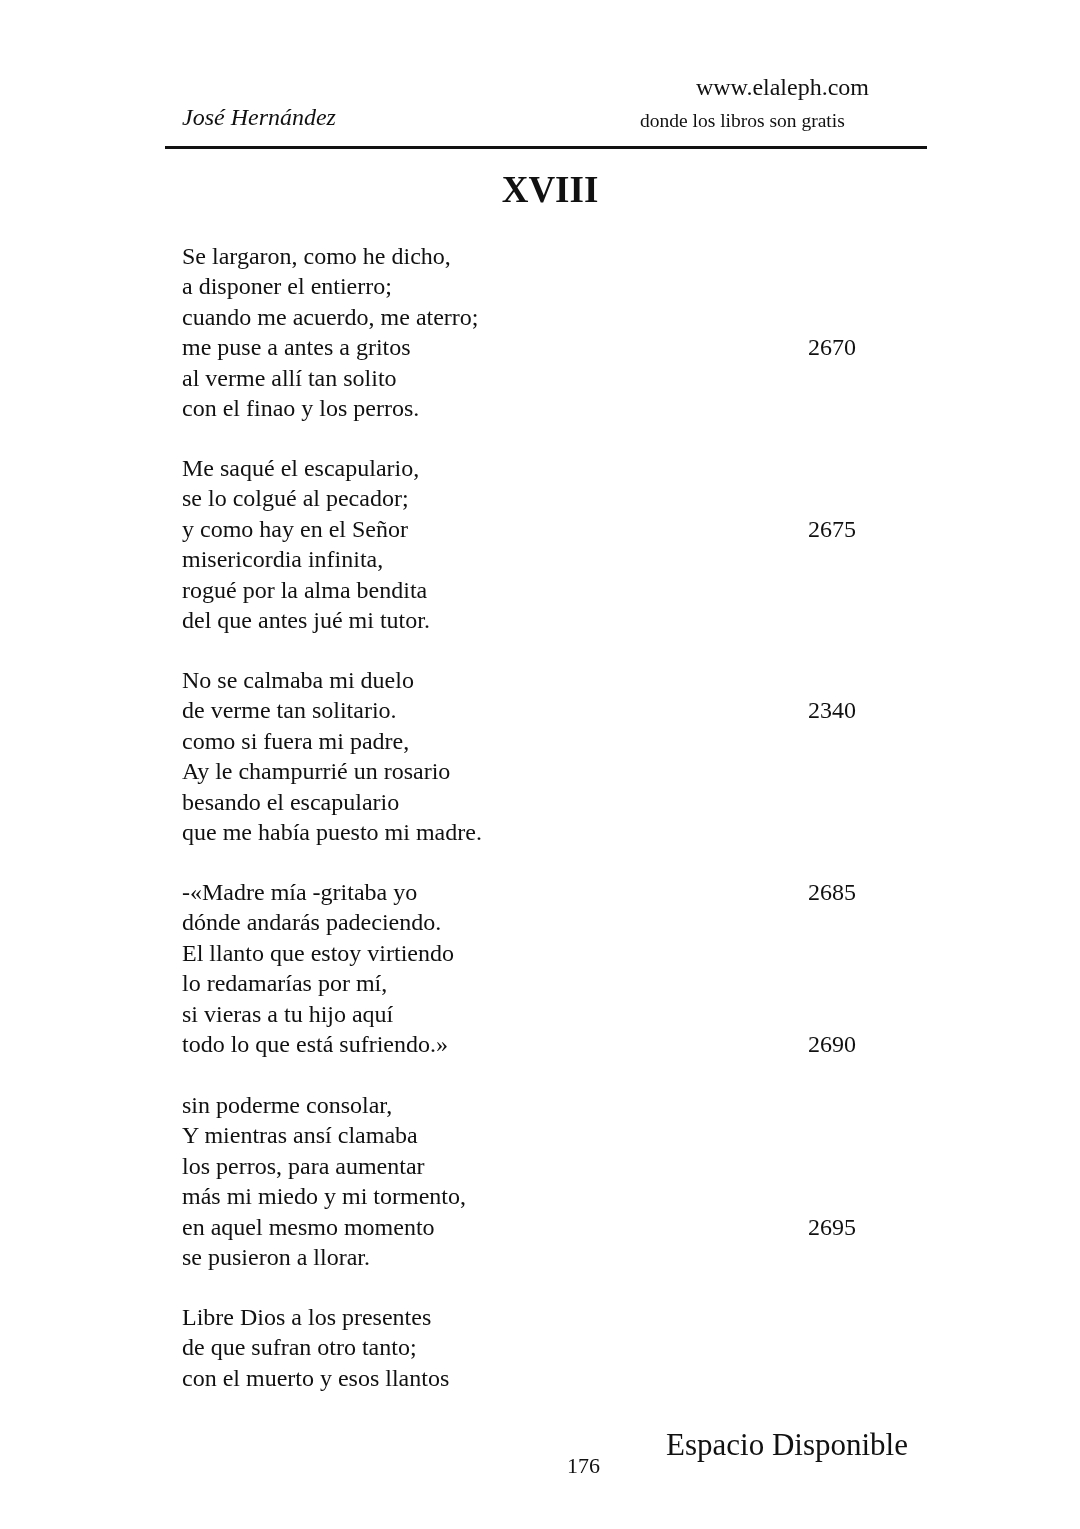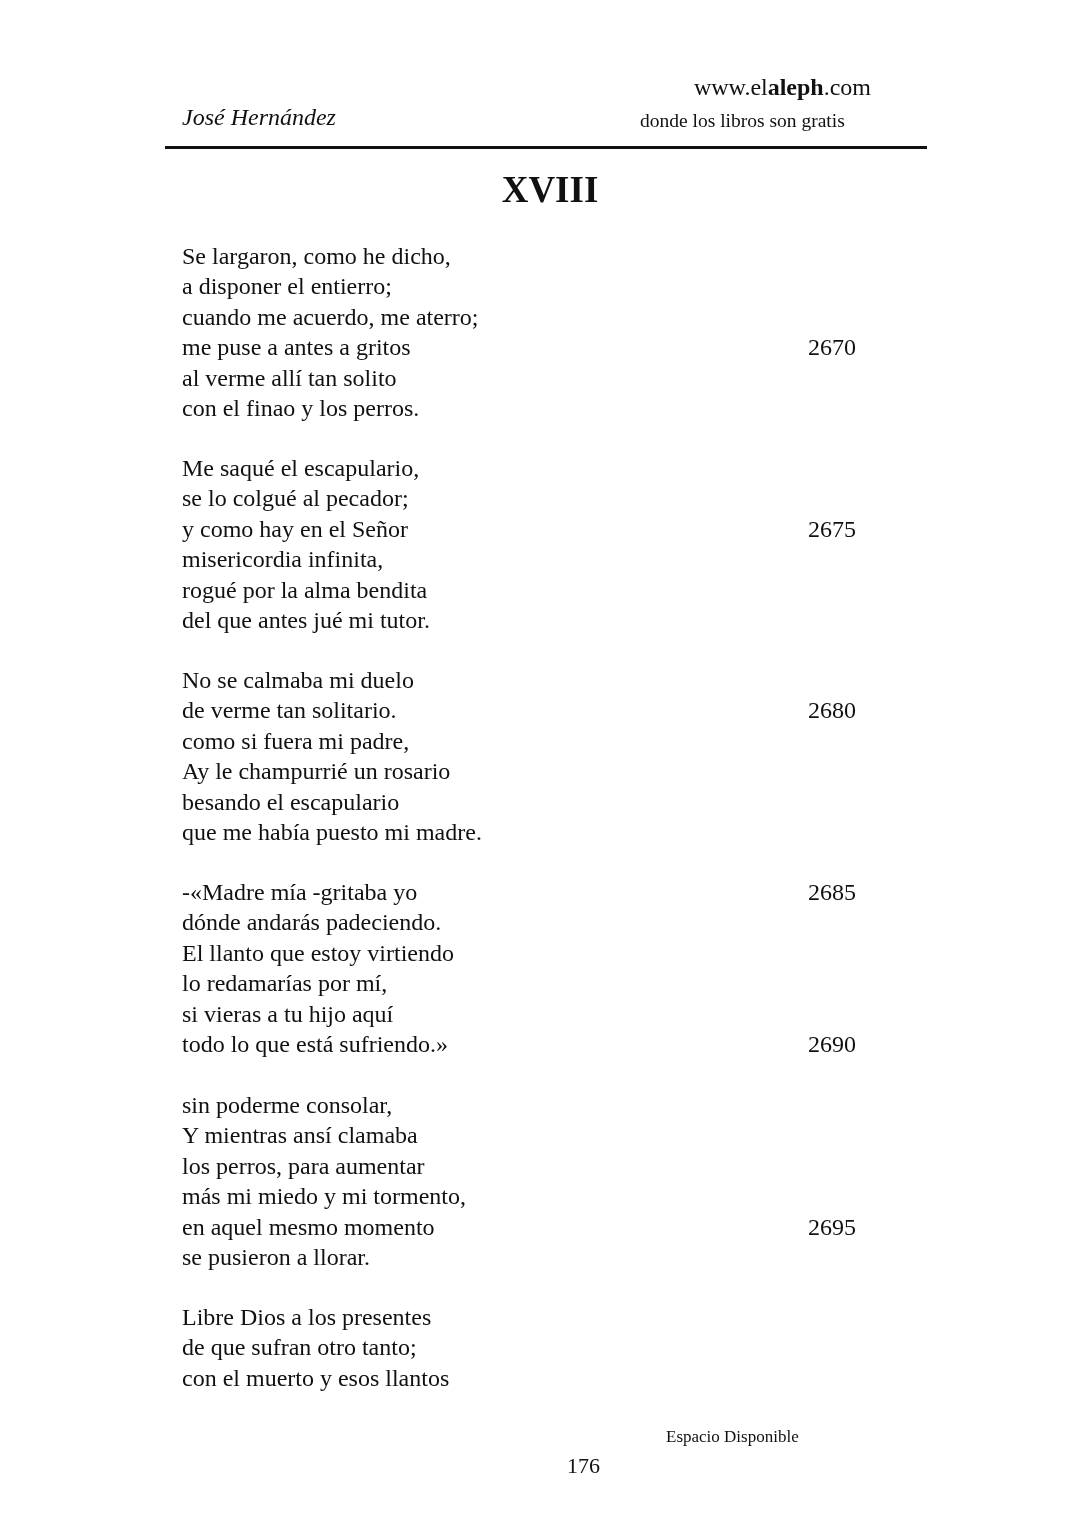--- a/index.html
+++ b/index.html
@@ -1,29 +1,29 @@
 <!DOCTYPE html>
 <html><head>
   <meta charset="utf-8">
   <style>
     html, body { margin: 0; padding: 0; background: #ffffff; }
     body { width: 1080px; height: 1529px; position: relative; overflow: hidden;
            font-family: "Liberation Serif", "DejaVu Serif", serif; color: #111; }
     .hdr-author { position: absolute; left: 182px; top: 104px; font-size: 24px; font-style: italic; }
     .hdr-site { position: absolute; left: 640px; width: 285px; top: 74px; text-align: center; font-size: 24px; }
-    .hdr-site b { font-weight: bold; text-align: center; }
+    .hdr-site b { font-weight: normal; text-align: center; }
     .hdr-tag { position: absolute; left: 640px; width: 285px; top: 110px; font-size: 19.5px; }
     .hdr-rule { position: absolute; left: 165px; width: 762px; top: 146px; height: 3px; background: #111; }
     .chapter { position: absolute; left: 0; width: 1100px; top: 168px; text-align: center;
                font-size: 37px; font-weight: bold; }
     .stanza { position: absolute; left: 182px; width: 680px; }
     .line { position: relative; height: 30.4px; line-height: 30.4px; font-size: 24px; white-space: nowrap; }
     .num { position: absolute; right: 6px; top: 0; font-size: 24px; }
     .page-num { position: absolute; left: 500px; width: 100px; text-align: right; top: 1426px; font-size: 22px; margin-top: 27px; }
-    .footer-note { position: absolute; left: 666px; top: 1427px; font-size: 17px; text-align: right; }
+    .footer-note { position: absolute; left: 666px; top: 1427px; font-size: 31px; text-align: right; }
   </style>
 </head>
 <body>
 
 <div>
   <div class="hdr-author">José Hernández</div>
   <div class="hdr-site"><span>www.el</span><b>aleph</b><span>.com</span></div>
   <div class="hdr-tag">donde los libros son gratis</div>
   <div class="hdr-rule"></div>
 </div>
@@ -44,21 +44,21 @@
     <div class="line"><span>Me saqué el escapulario,</span><span class="num"></span></div>
     <div class="line"><span>se lo colgué al pecador;</span><span class="num"></span></div>
     <div class="line"><span>y como hay en el Señor</span><span class="num">2675</span></div>
     <div class="line"><span>misericordia infinita,</span><span class="num"></span></div>
     <div class="line"><span>rogué por la alma bendita</span><span class="num"></span></div>
     <div class="line"><span>del que antes jué mi tutor.</span><span class="num"></span></div>
   </div>
 
   <div class="stanza" style="top:665px">
     <div class="line"><span>No se calmaba mi duelo</span><span class="num"></span></div>
-    <div class="line"><span>de verme tan solitario.</span><span class="num">2680</span></div>
+    <div class="line"><span>de verme tan solitario.</span><span class="num">2340</span></div>
     <div class="line"><span>como si fuera mi padre,</span><span class="num"></span></div>
     <div class="line"><span>Ay le champurrié un rosario</span><span class="num"></span></div>
     <div class="line"><span>besando el escapulario</span><span class="num"></span></div>
     <div class="line"><span>que me había puesto mi madre.</span><span class="num"></span></div>
   </div>
 
   <div class="stanza" style="top:877px">
     <div class="line"><span>-«Madre mía -gritaba yo</span><span class="num">2685</span></div>
     <div class="line"><span>dónde andarás padeciendo.</span><span class="num"></span></div>
     <div class="line"><span>El llanto que estoy virtiendo</span><span class="num"></span></div>

